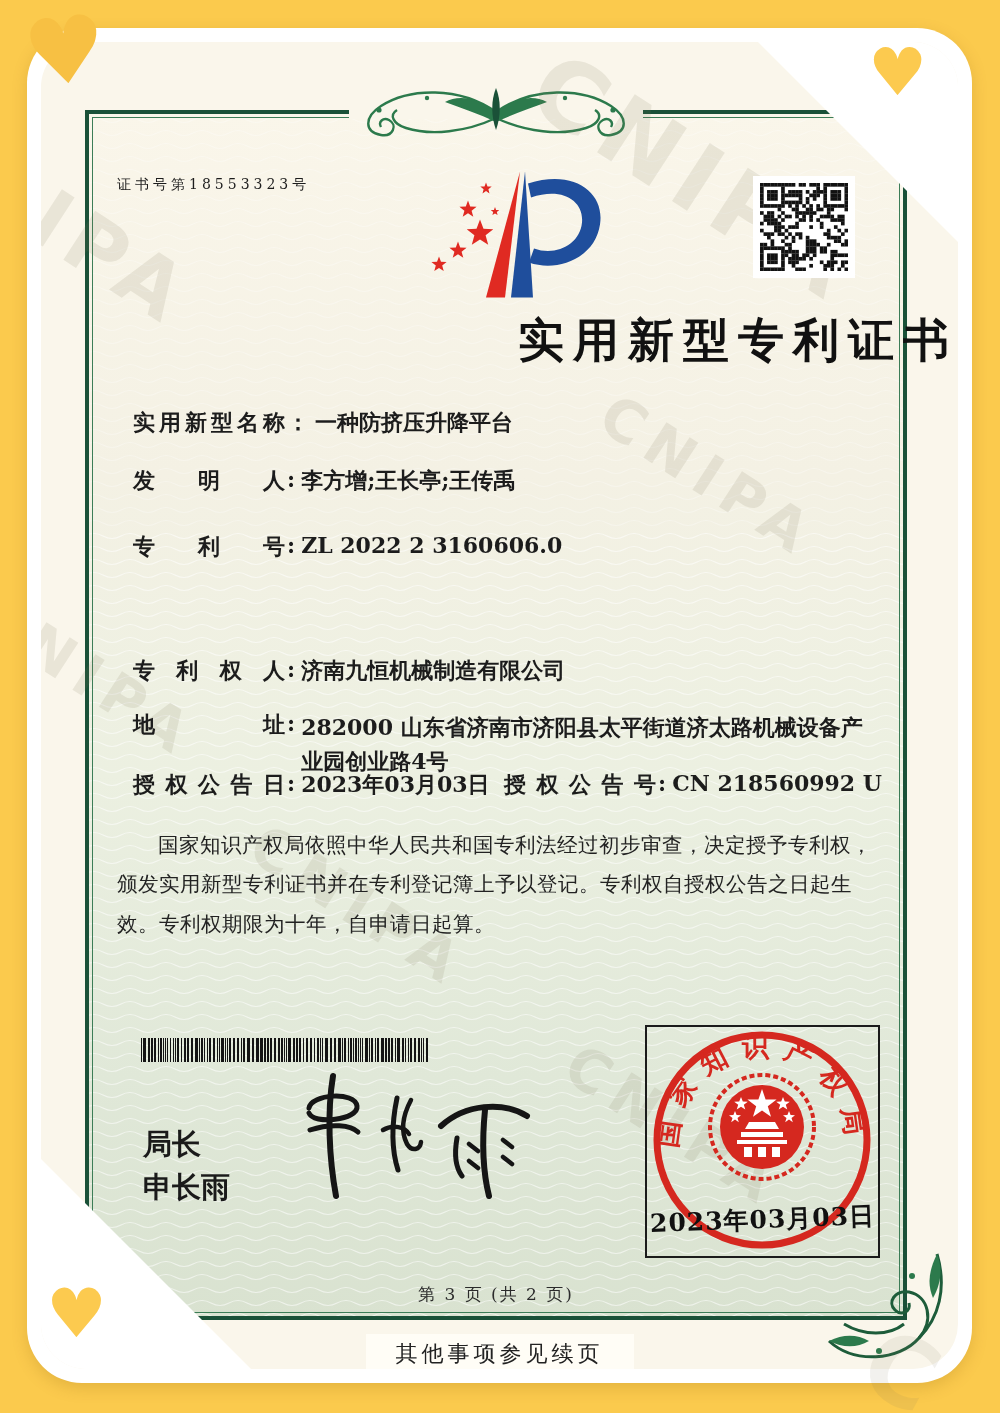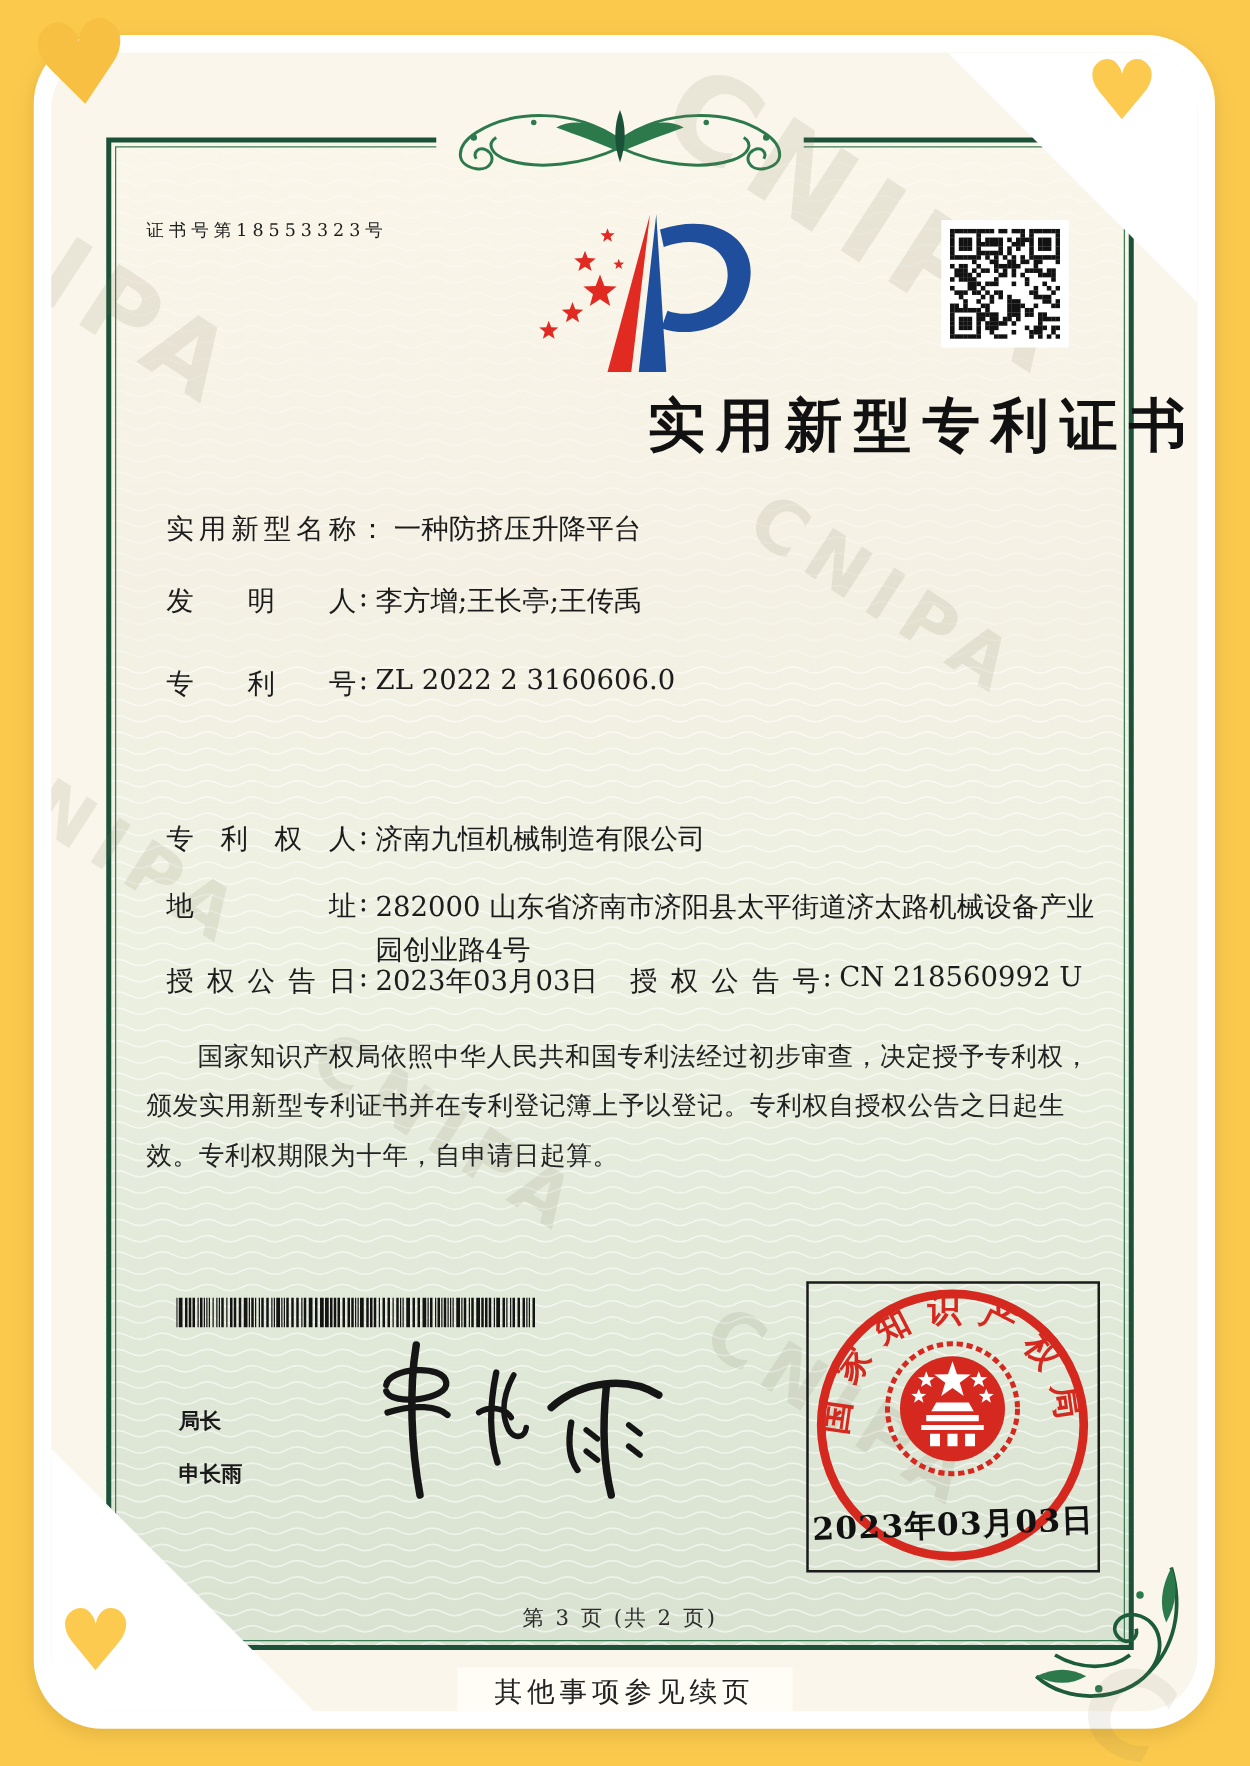--- a/index.html
+++ b/index.html
@@ -25,32 +25,32 @@
       font-weight:800;color:rgba(125,115,88,.13);letter-spacing:10px;transform:rotate(33deg);
       white-space:nowrap;pointer-events:none;}
   
   .content{position:absolute;inset:0;z-index:3;}
   .cert-no{position:absolute;left:76px;top:134px;font-size:14px;letter-spacing:4px;}
   .logo{position:absolute;left:387px;top:124px;}
   .qr-box{position:absolute;left:712px;top:134px;width:102px;height:102px;background:#ffffff;}
   .qr-box svg{position:absolute;left:7px;top:7px;}
   .title{position:absolute;left:0;right:0;top:268px;text-align:right;font-size:46px;
          font-weight:bold;letter-spacing:9px;color:#111;}
-  .field-row{position:absolute;left:92px;font-size:22px;white-space:nowrap;}
+  .field-row{position:absolute;left:92px;font-size:22px;white-space:nowrap;font-weight:bold;}
   .field-label{display:inline-block;width:152px;text-align:justify;text-align-last:justify;
                vertical-align:top;}
   .field-colon{display:inline-block;margin:0 6px 0 2px;vertical-align:top;}
   .field-value{display:inline-block;vertical-align:top;}
   .field-value.wrap{width:582px;white-space:normal;line-height:1.55;}
   .grant-2{position:absolute;left:371px;top:0;white-space:nowrap;}
   .paras{position:absolute;left:76px;top:770px;width:772px;font-size:20.5px;line-height:1.92;
          letter-spacing:.5px;color:#222;margin-top:14px;}
   .paras p{margin:0 0 6px 0;text-indent:2em;}
   .barcode{position:absolute;left:100px;top:996px;}
-  .signer{position:absolute;left:102px;font-size:17px;font-weight:600;
+  .signer{position:absolute;left:102px;font-size:29px;font-weight:600;
           font-family:"DejaVu Sans","Liberation Sans",sans-serif;color:#1a1a1a;}
   .signature{position:absolute;left:238px;top:1028px;}
   .seal{position:absolute;left:604px;top:983px;width:235px;height:233px;}
   .seal-frame{position:absolute;inset:0;border:2.5px solid #1b1b1b;}
   .seal-date{position:absolute;left:0;right:0;top:178px;text-align:center;font-size:25px;
              font-weight:bold;color:#111;transform:rotate(-2deg);letter-spacing:1px;}
   .footer-note{position:absolute;left:0;right:0;top:1292px;text-align:center;z-index:3;}
   .footer-note span{display:inline-block;background:#fffdf6;padding:5px 30px;font-size:22px;
                     letter-spacing:4px;color:#222;}
   

